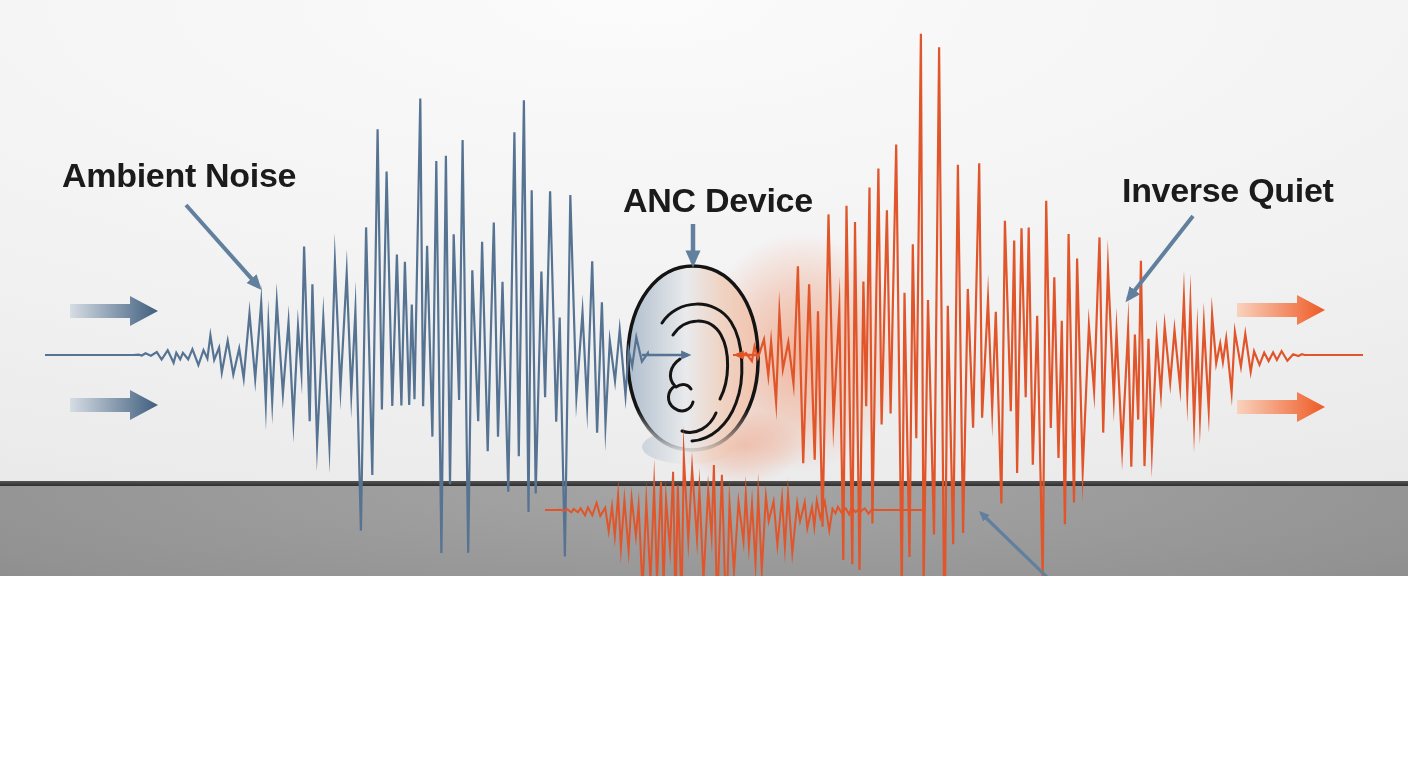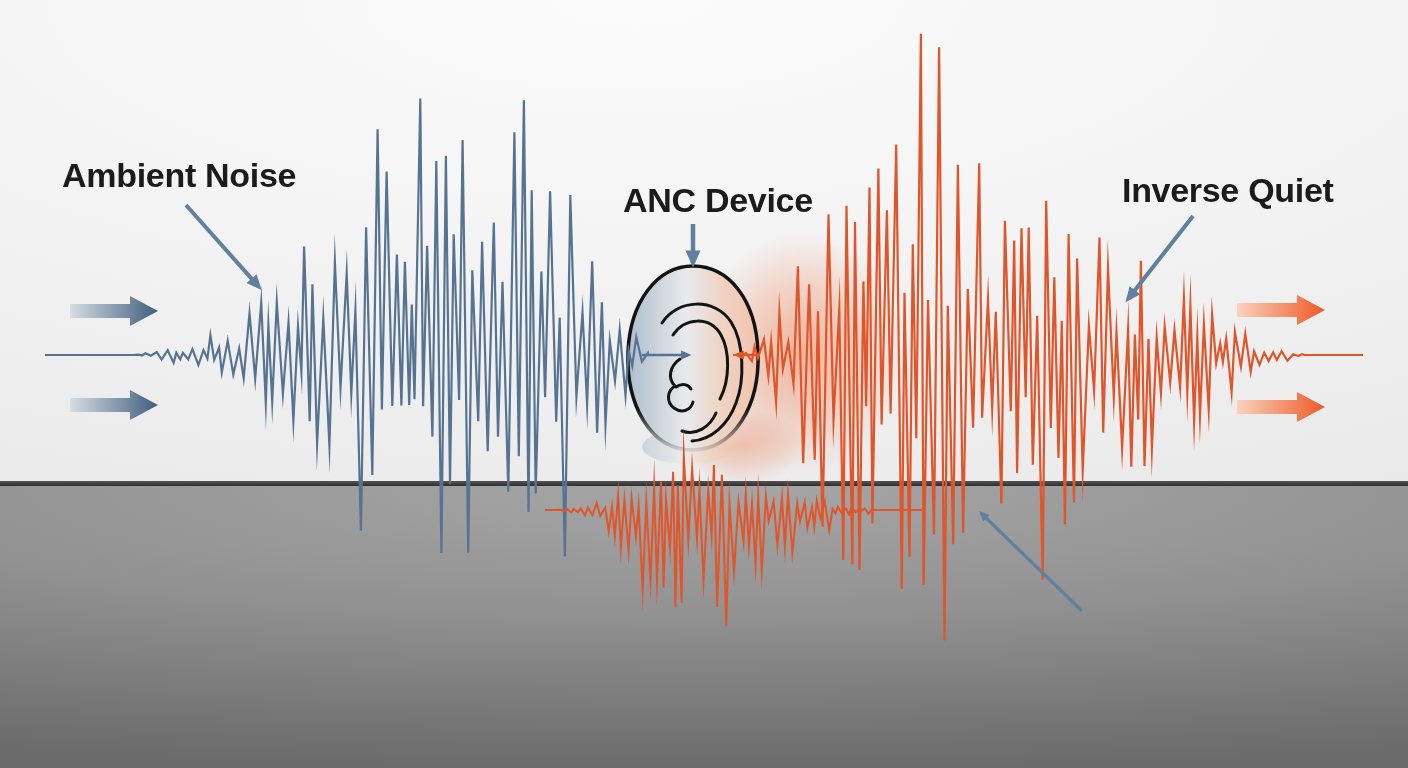--- a/index.html
+++ b/index.html
@@ -1,18 +1,18 @@
 <!DOCTYPE html>
 <html style="--noise-wave: #567392; --inverse-wave: #e0552a; --pointer-arrow: #61809e; --steel-dark: #3f5e7e; --steel-light: #d6dde4; --orange-dark: #ee5a25; --orange-light: #f9d2bd; --label-text: #1b1b1b; --floor-line: #2e2e2e; --ear-outline: #141414; --ear-fill-left: #afbecd; --ear-fill-mid: #e9eaec; --ear-fill-right: #f2c3ad; --glow: #f07846;"><head>
 <meta charset="utf-8">
 <title>ANC Device Diagram</title>
 <style>
   html,body{margin:0;padding:0;background:#ffffff;}
   .stage{
-    position:relative;width:1408px;height:768px;overflow:hidden;
+    position:relative;width:1408px;height:576px;overflow:hidden;
     font-family:"Liberation Sans",sans-serif;
   }
   .bg-top{
     position:absolute;left:0;top:0;width:100%;height:481px;
     background:radial-gradient(130% 130% at 45% 0%, #fbfbfb 0%, #f1f1f2 55%, #e6e6e7 100%);
   }
   .floor-line{
     position:absolute;left:0;top:481px;width:100%;height:5px;
     background:linear-gradient(#555, var(--floor-line,#2e2e2e));
   }

